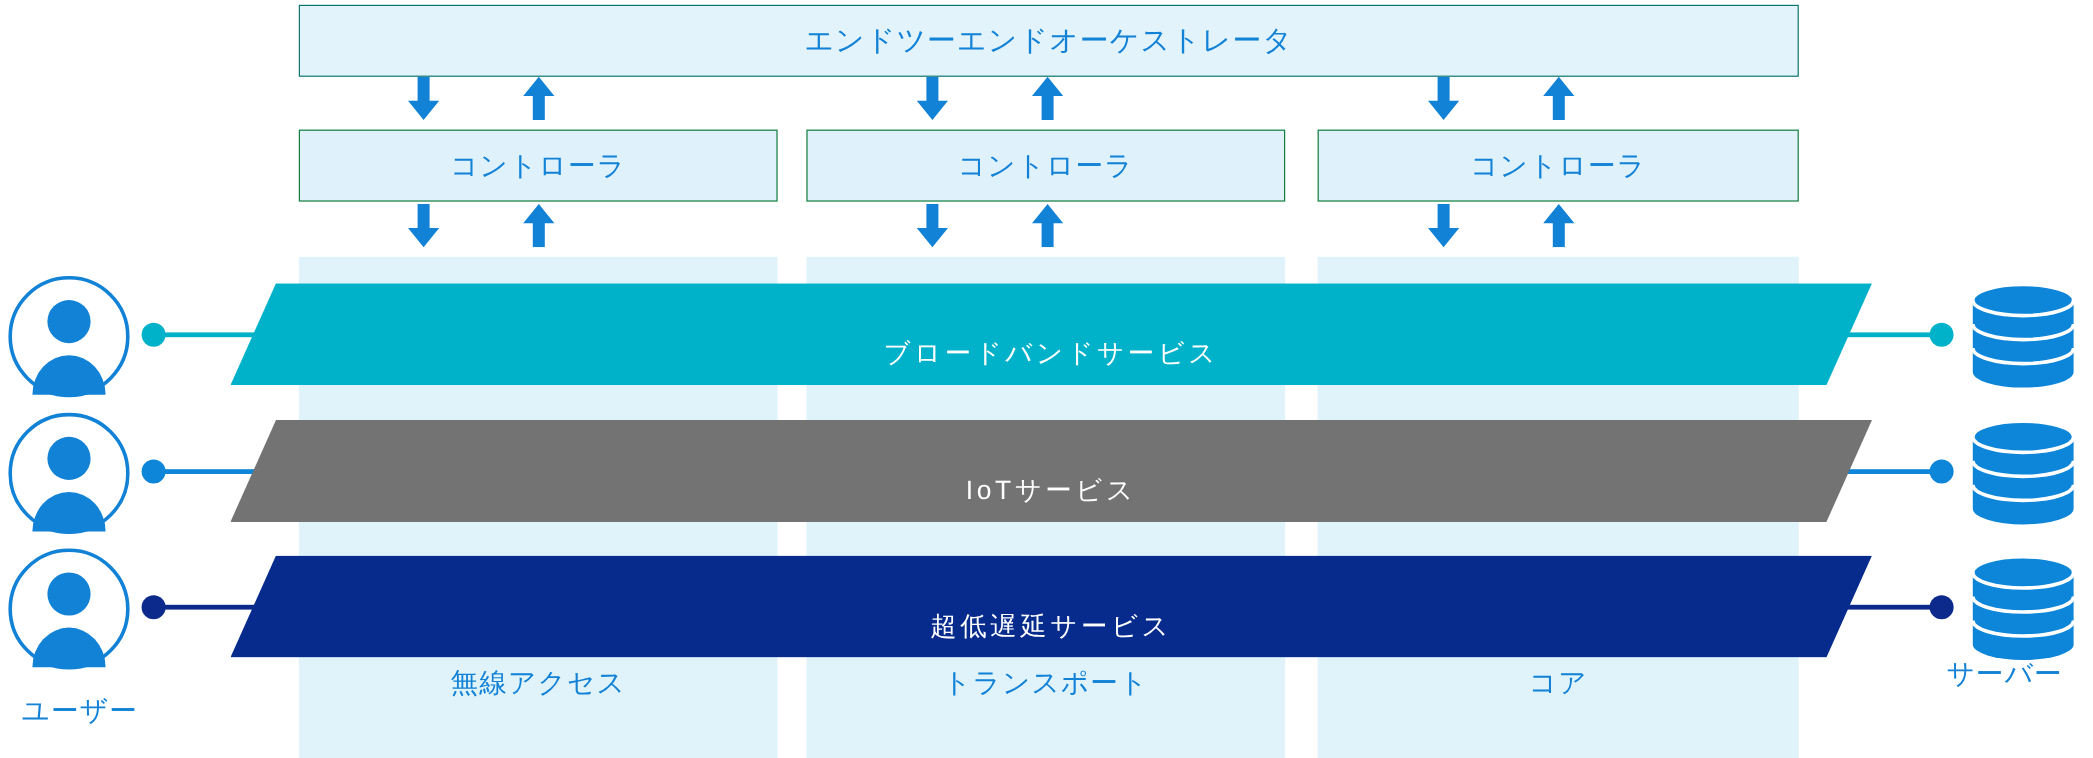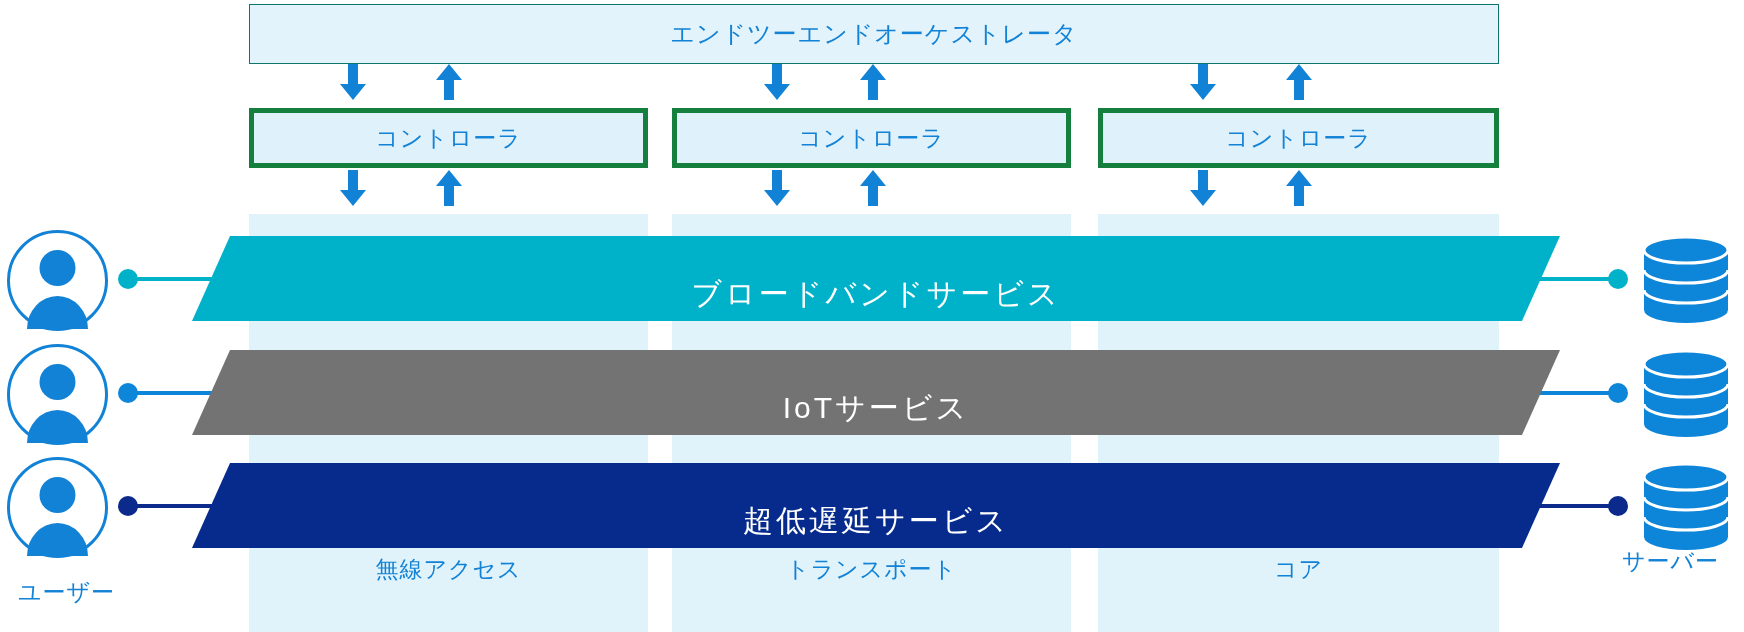--- a/index.html
+++ b/index.html
@@ -16,21 +16,21 @@
     background:#e2f3fb;border:1px solid #0f766e;box-sizing:border-box;
     display:flex;align-items:center;justify-content:center;
   }
   .orchestrator .txt{
     color:#1282d6;font-size:24px;letter-spacing:1px;white-space:nowrap;
   }
 
   
   .controller{
     position:absolute;top:108px;height:60px;
-    background:#dff1fa;border:5px solid #15803d;box-sizing:border-box;
+    background:#dff1fa;border:1px solid #15803d;box-sizing:border-box;
     display:flex;align-items:center;justify-content:center;
   }
   .controller .txt{color:#1282d6;font-size:23px;letter-spacing:1px;white-space:nowrap;}
   .ctrl0{left:249px;width:399px;}
   .ctrl1{left:672px;width:399px;}
   .ctrl2{left:1098px;width:401px;}
 
   
   .arrow{position:absolute;width:34px;height:36px;}
   .arrow svg{display:block;width:34px;height:36px;}
@@ -47,21 +47,21 @@
     color:#1282d6;font-size:23px;letter-spacing:1px;
   }
 
   
   .band{
     position:absolute;left:192px;width:1368px;height:85px;
     display:flex;align-items:center;justify-content:center;
     clip-path:polygon(38px 0, 100% 0, calc(100% - 38px) 100%, 0 100%);
   }
   .band .txt{
-    color:#ffffff;font-size:30px;letter-spacing:3px;white-space:nowrap;margin-top:32px;
+    color:#ffffff;font-size:22px;letter-spacing:3px;white-space:nowrap;margin-top:32px;
   }
   .band0{top:236px;}
   .band1{top:350px;}
   .band2{top:463px;}
 
   
   .lline{position:absolute;height:4px;}
   .ldot{position:absolute;width:20px;height:20px;border-radius:50%;}
   .rline{position:absolute;height:4px;}
   .rdot{position:absolute;width:20px;height:20px;border-radius:50%;}

